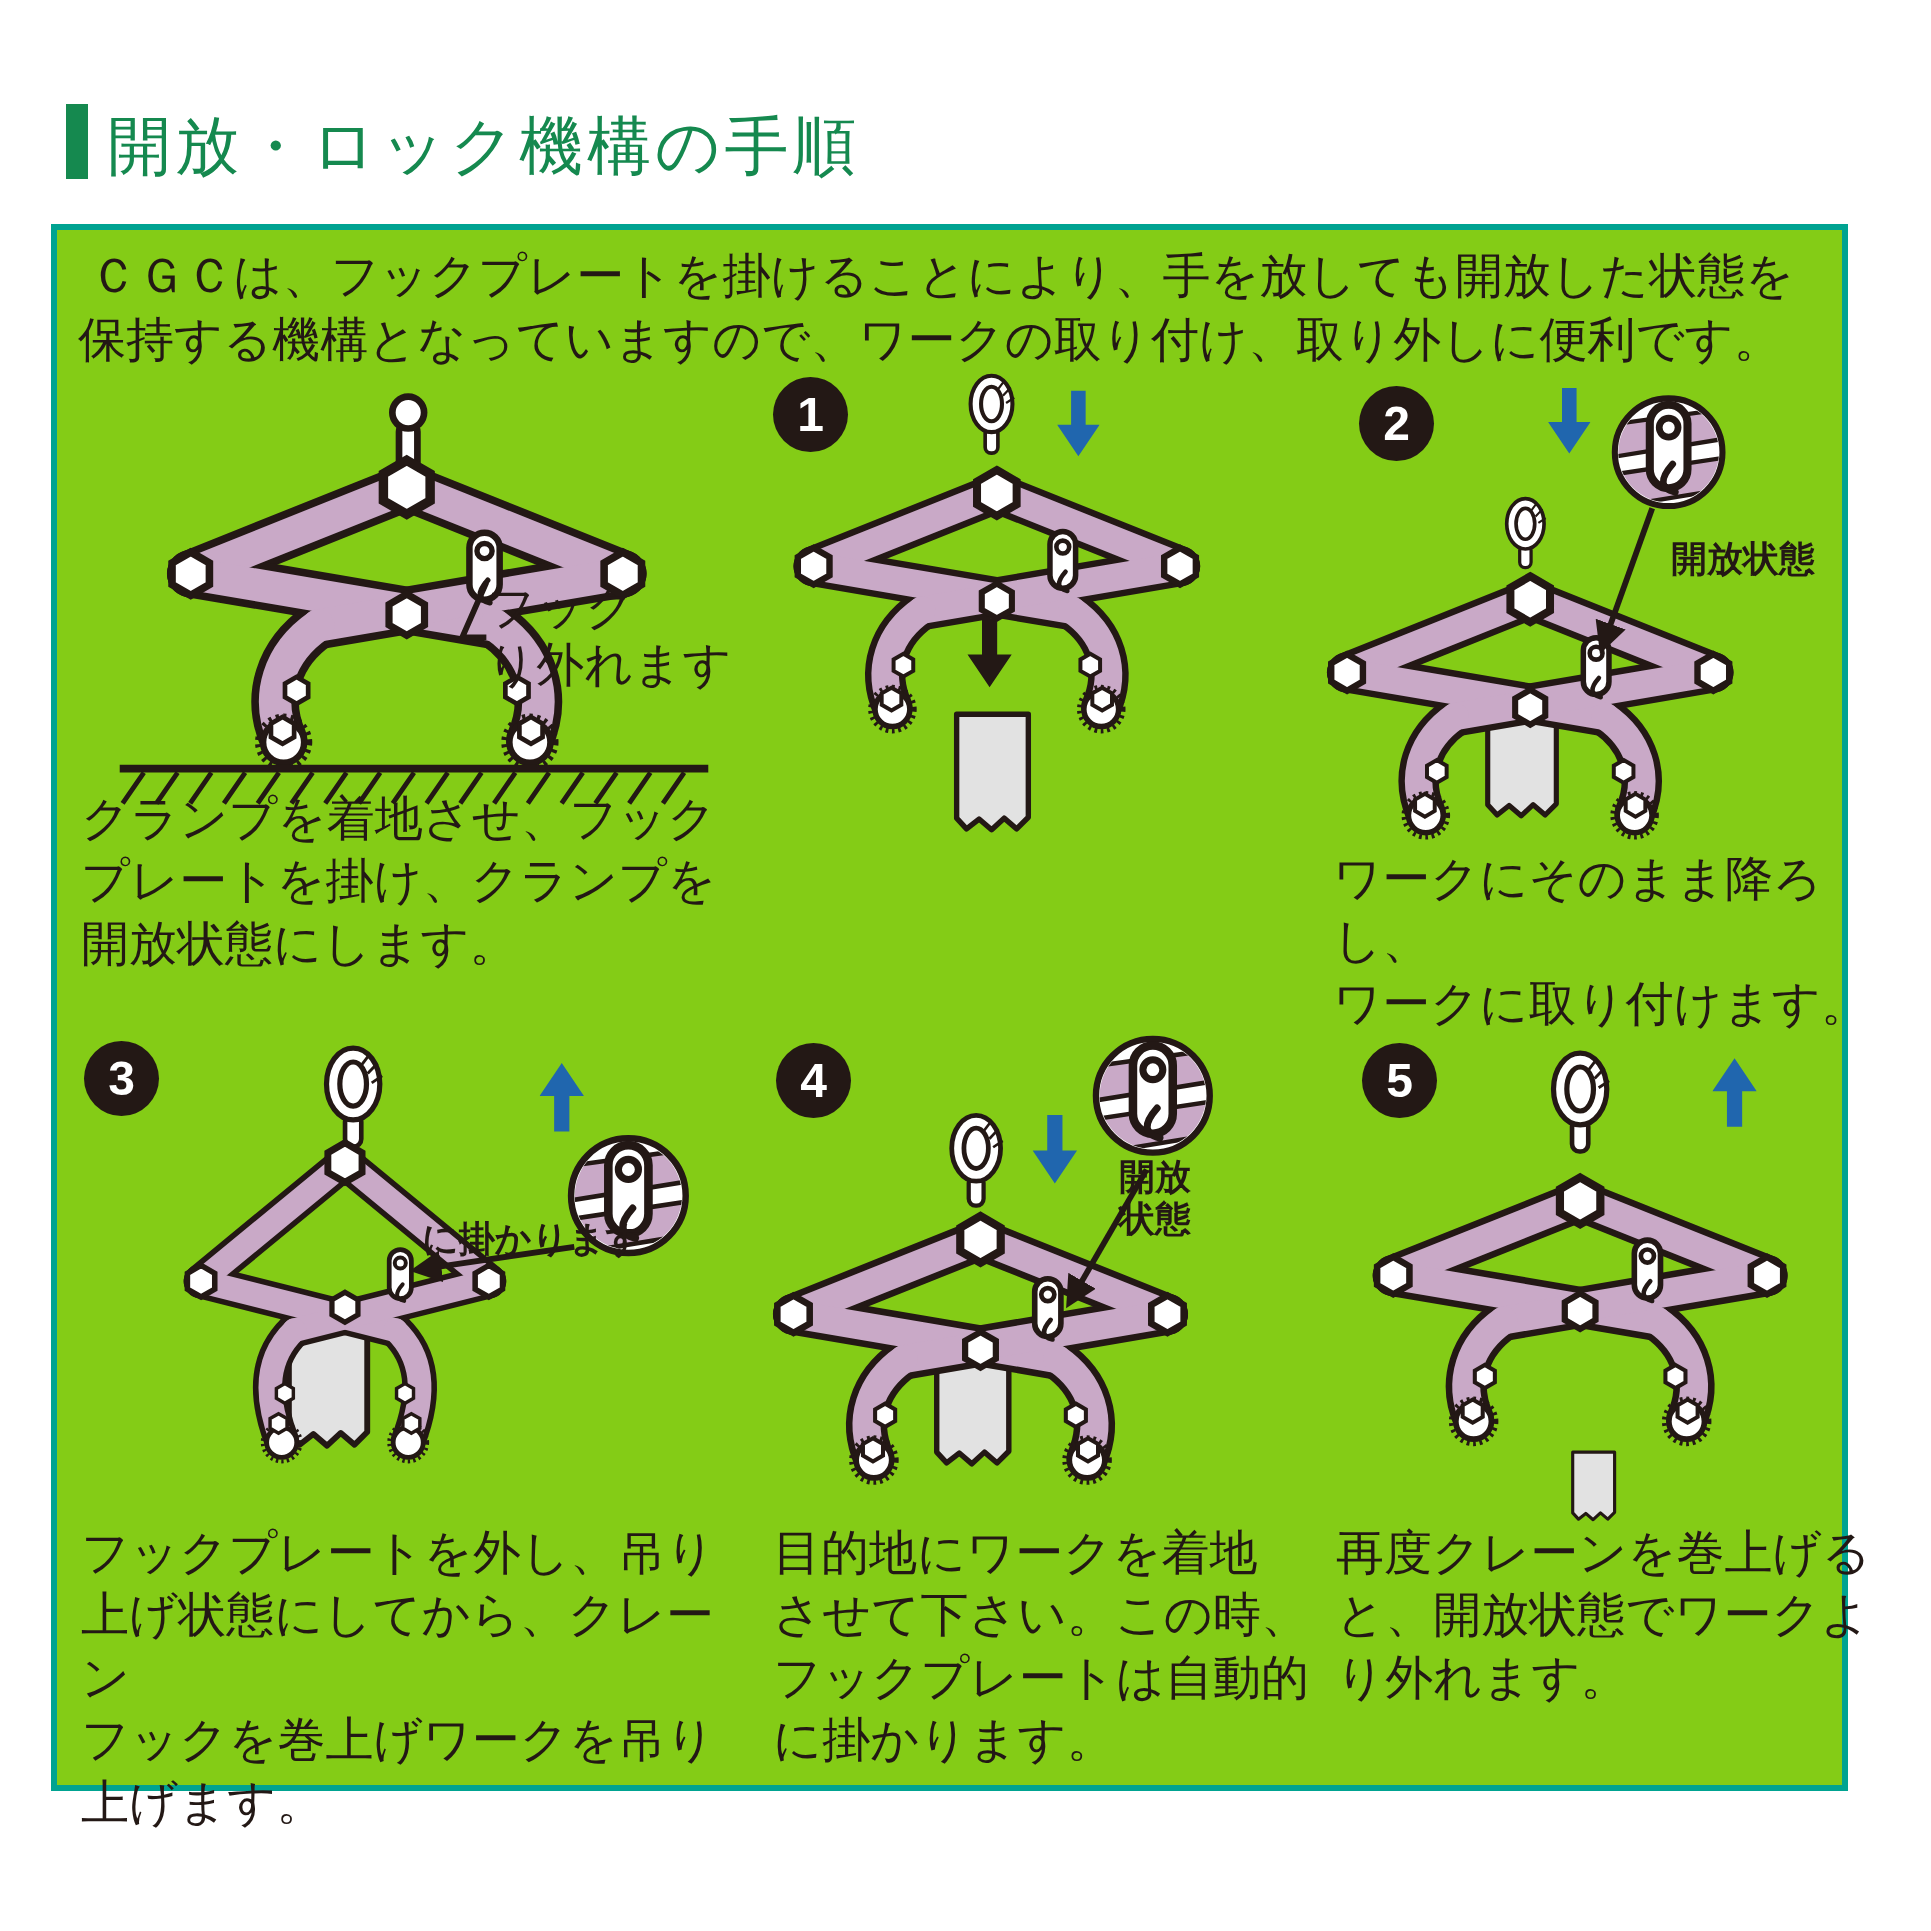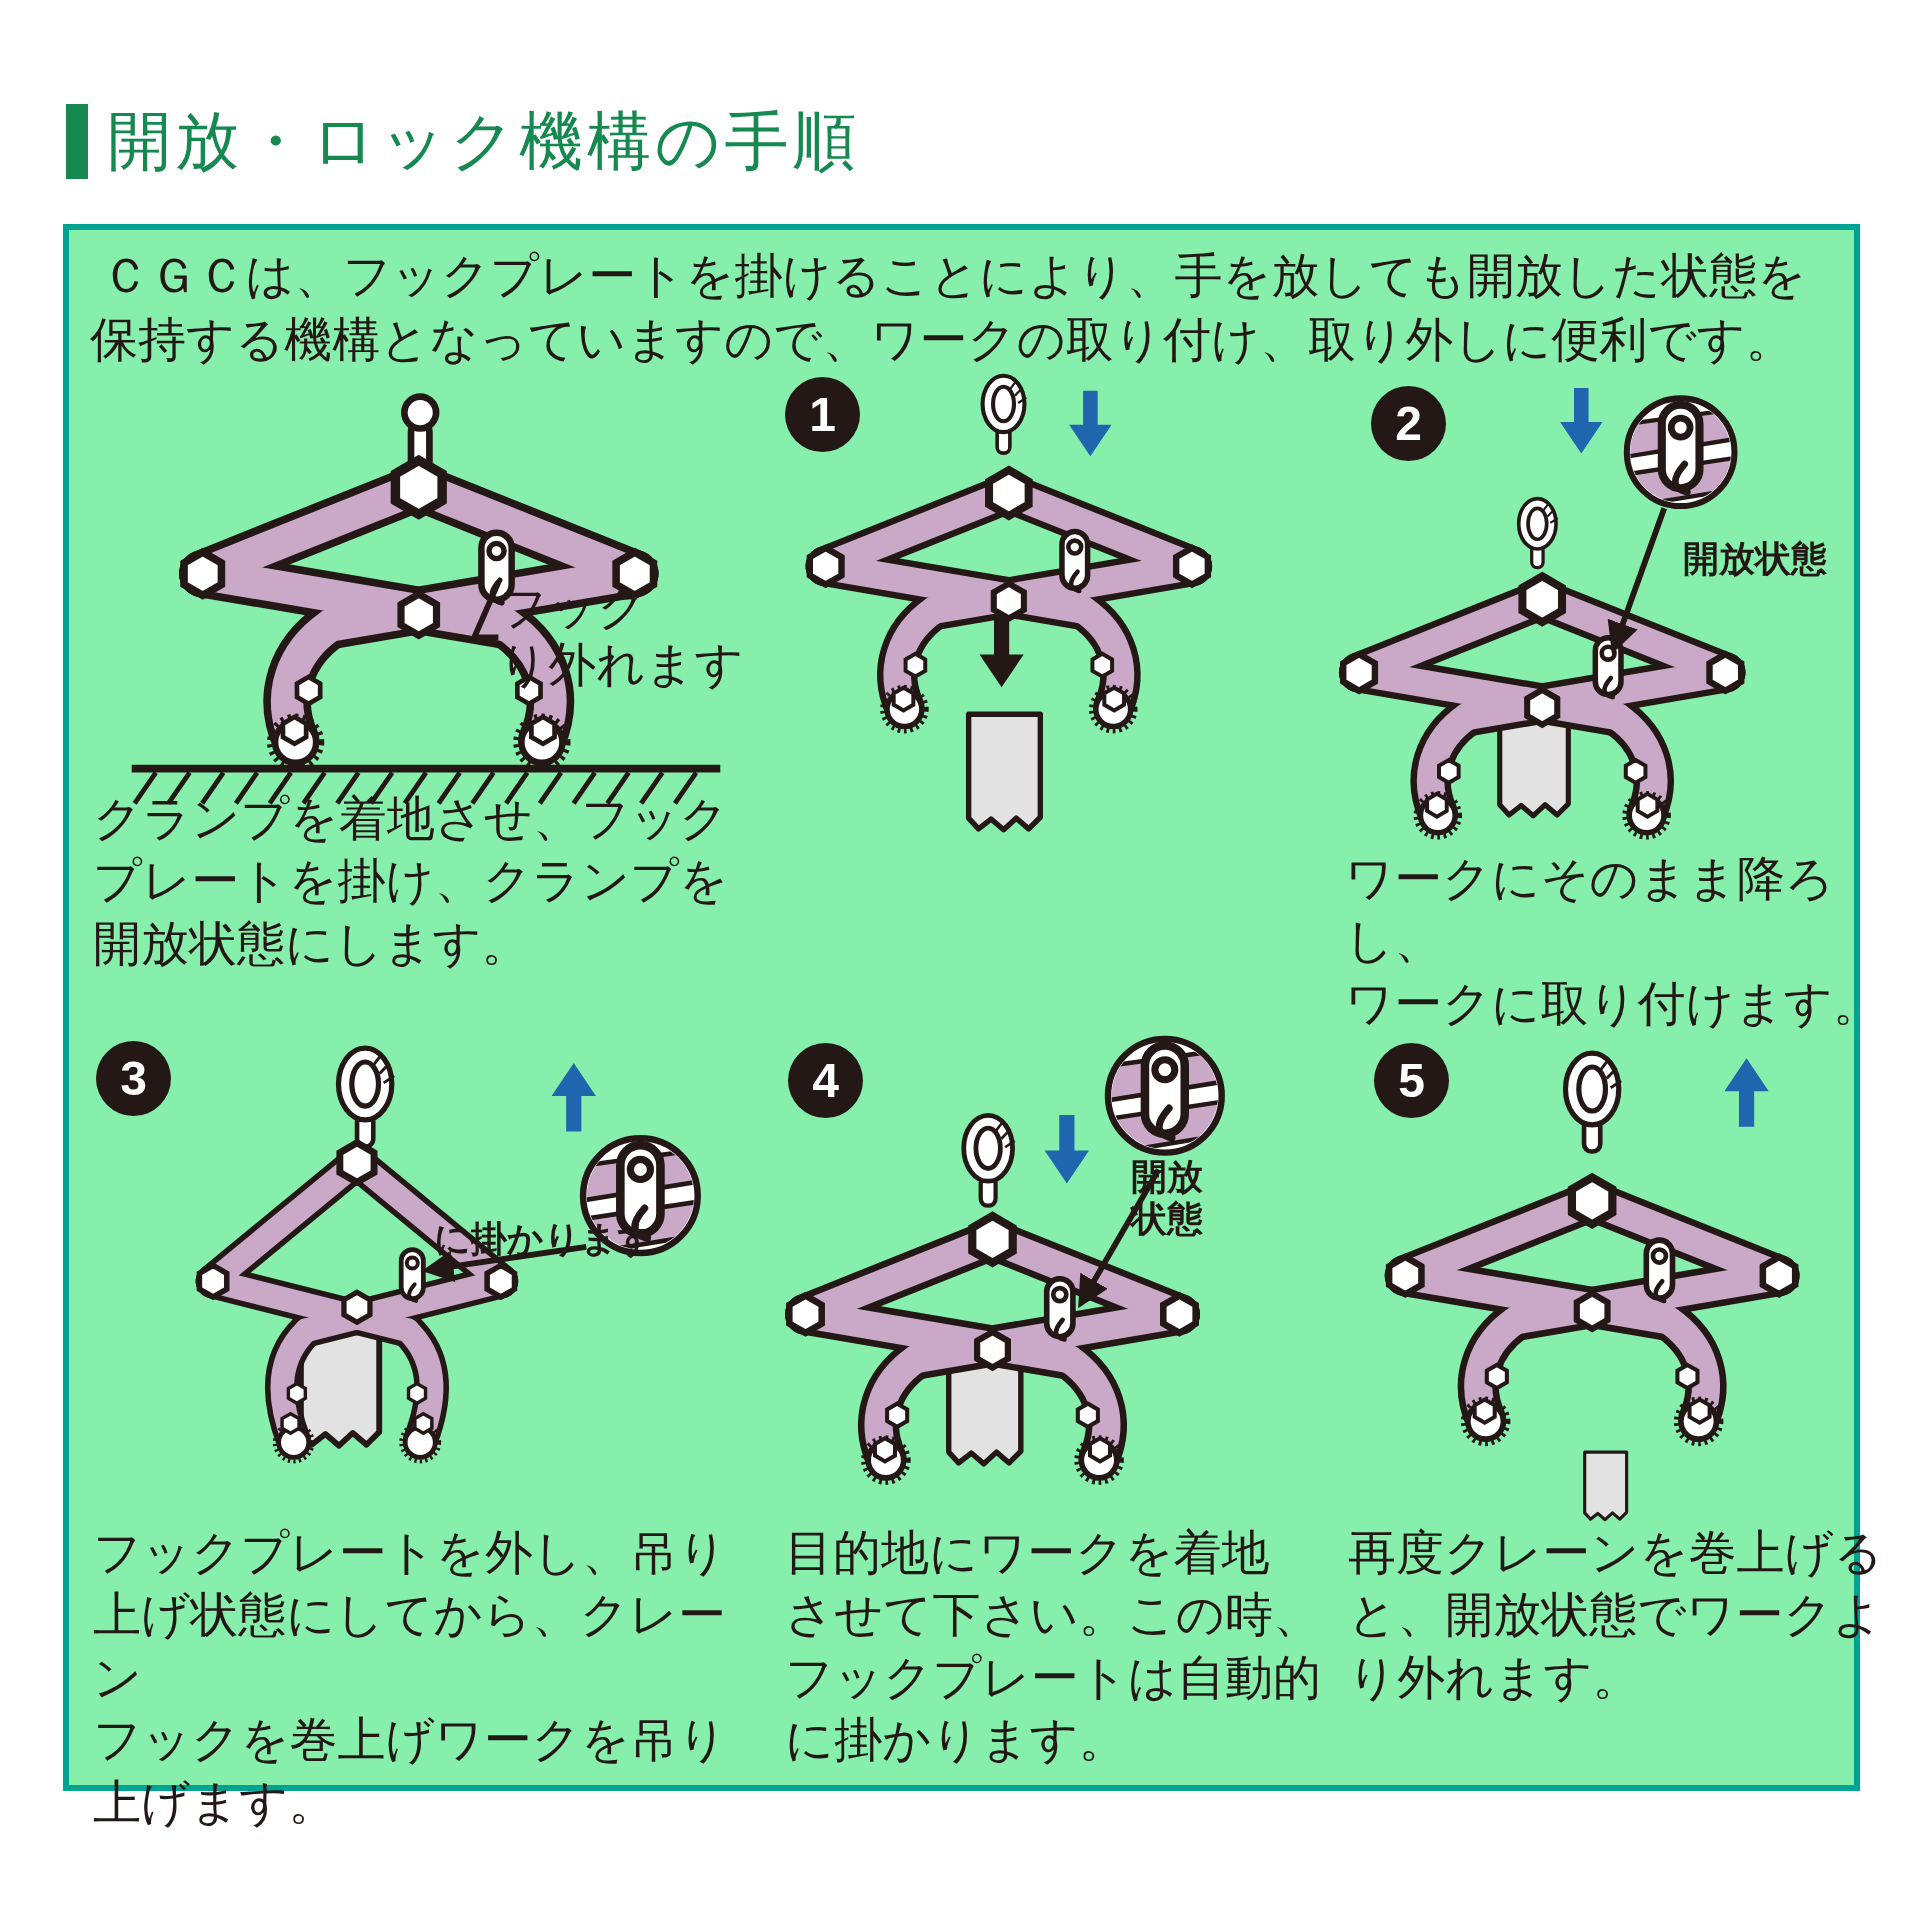--- a/index.html
+++ b/index.html
@@ -2,25 +2,25 @@
 <html style="--ink: #231815; --mauve: #C9A9C7; --teal: #00A391; --green: #15894F; --blue: #2066AE; --gray: #E2E2E2;"><head>
 <meta charset="utf-8">
 <style>
   :root{
     --ink:#231815; --mauve:#C9A9C7; --teal:#00A391; --green:#15894F;
     --blue:#2066AE; --gray:#E2E2E2;
   }
   *{margin:0;padding:0;box-sizing:border-box}
   html,body{width:1931px;height:1931px;background:#fff;position:relative;
     font-family:"Liberation Serif","DejaVu Serif",serif;color:var(--ink)}
-  .title-row{position:absolute;left:66px;top:104px;display:flex;align-items:center;gap:19.3px}
+  .title-row{position:absolute;left:66px;top:104px;display:flex;align-items:flex-end;gap:19.3px}
   .title-bar{width:22px;height:75px;background:var(--green)}
   .page-title{font-size:64px;color:var(--green);letter-spacing:3.9px;font-weight:500;line-height:1}
-  .frame{position:absolute;left:63px;top:224px;width:1797px;height:1567px;
-    border:6.8px solid var(--teal);background:#86efac}
+  .frame{position:absolute;left:51px;top:224px;width:1797px;height:1567px;
+    border:6.8px solid var(--teal);background:#84cc16}
   .intro{position:absolute;left:21px;top:13.5px;width:1752px;font-size:48px;line-height:1.34;
     white-space:pre-line;text-indent:11.6px;letter-spacing:0px}
   .cap{position:absolute;font-size:48px;line-height:1.3;white-space:pre-line}
   .lbl{position:absolute;font-family:Liberation Mono, monospace;
     font-weight:600;font-size:36px;line-height:1.18;white-space:pre-line}
   .lbl-serif{position:absolute;font-size:48px;line-height:1.18;white-space:pre-line}
   .badge{position:absolute;width:75px;height:75px;border-radius:50%;background:var(--ink);
     color:#fff;font-family:"Liberation Sans","DejaVu Sans",sans-serif;font-weight:700;
     font-size:48px;line-height:75px;text-align:center}
   .art{position:absolute;overflow:visible}

